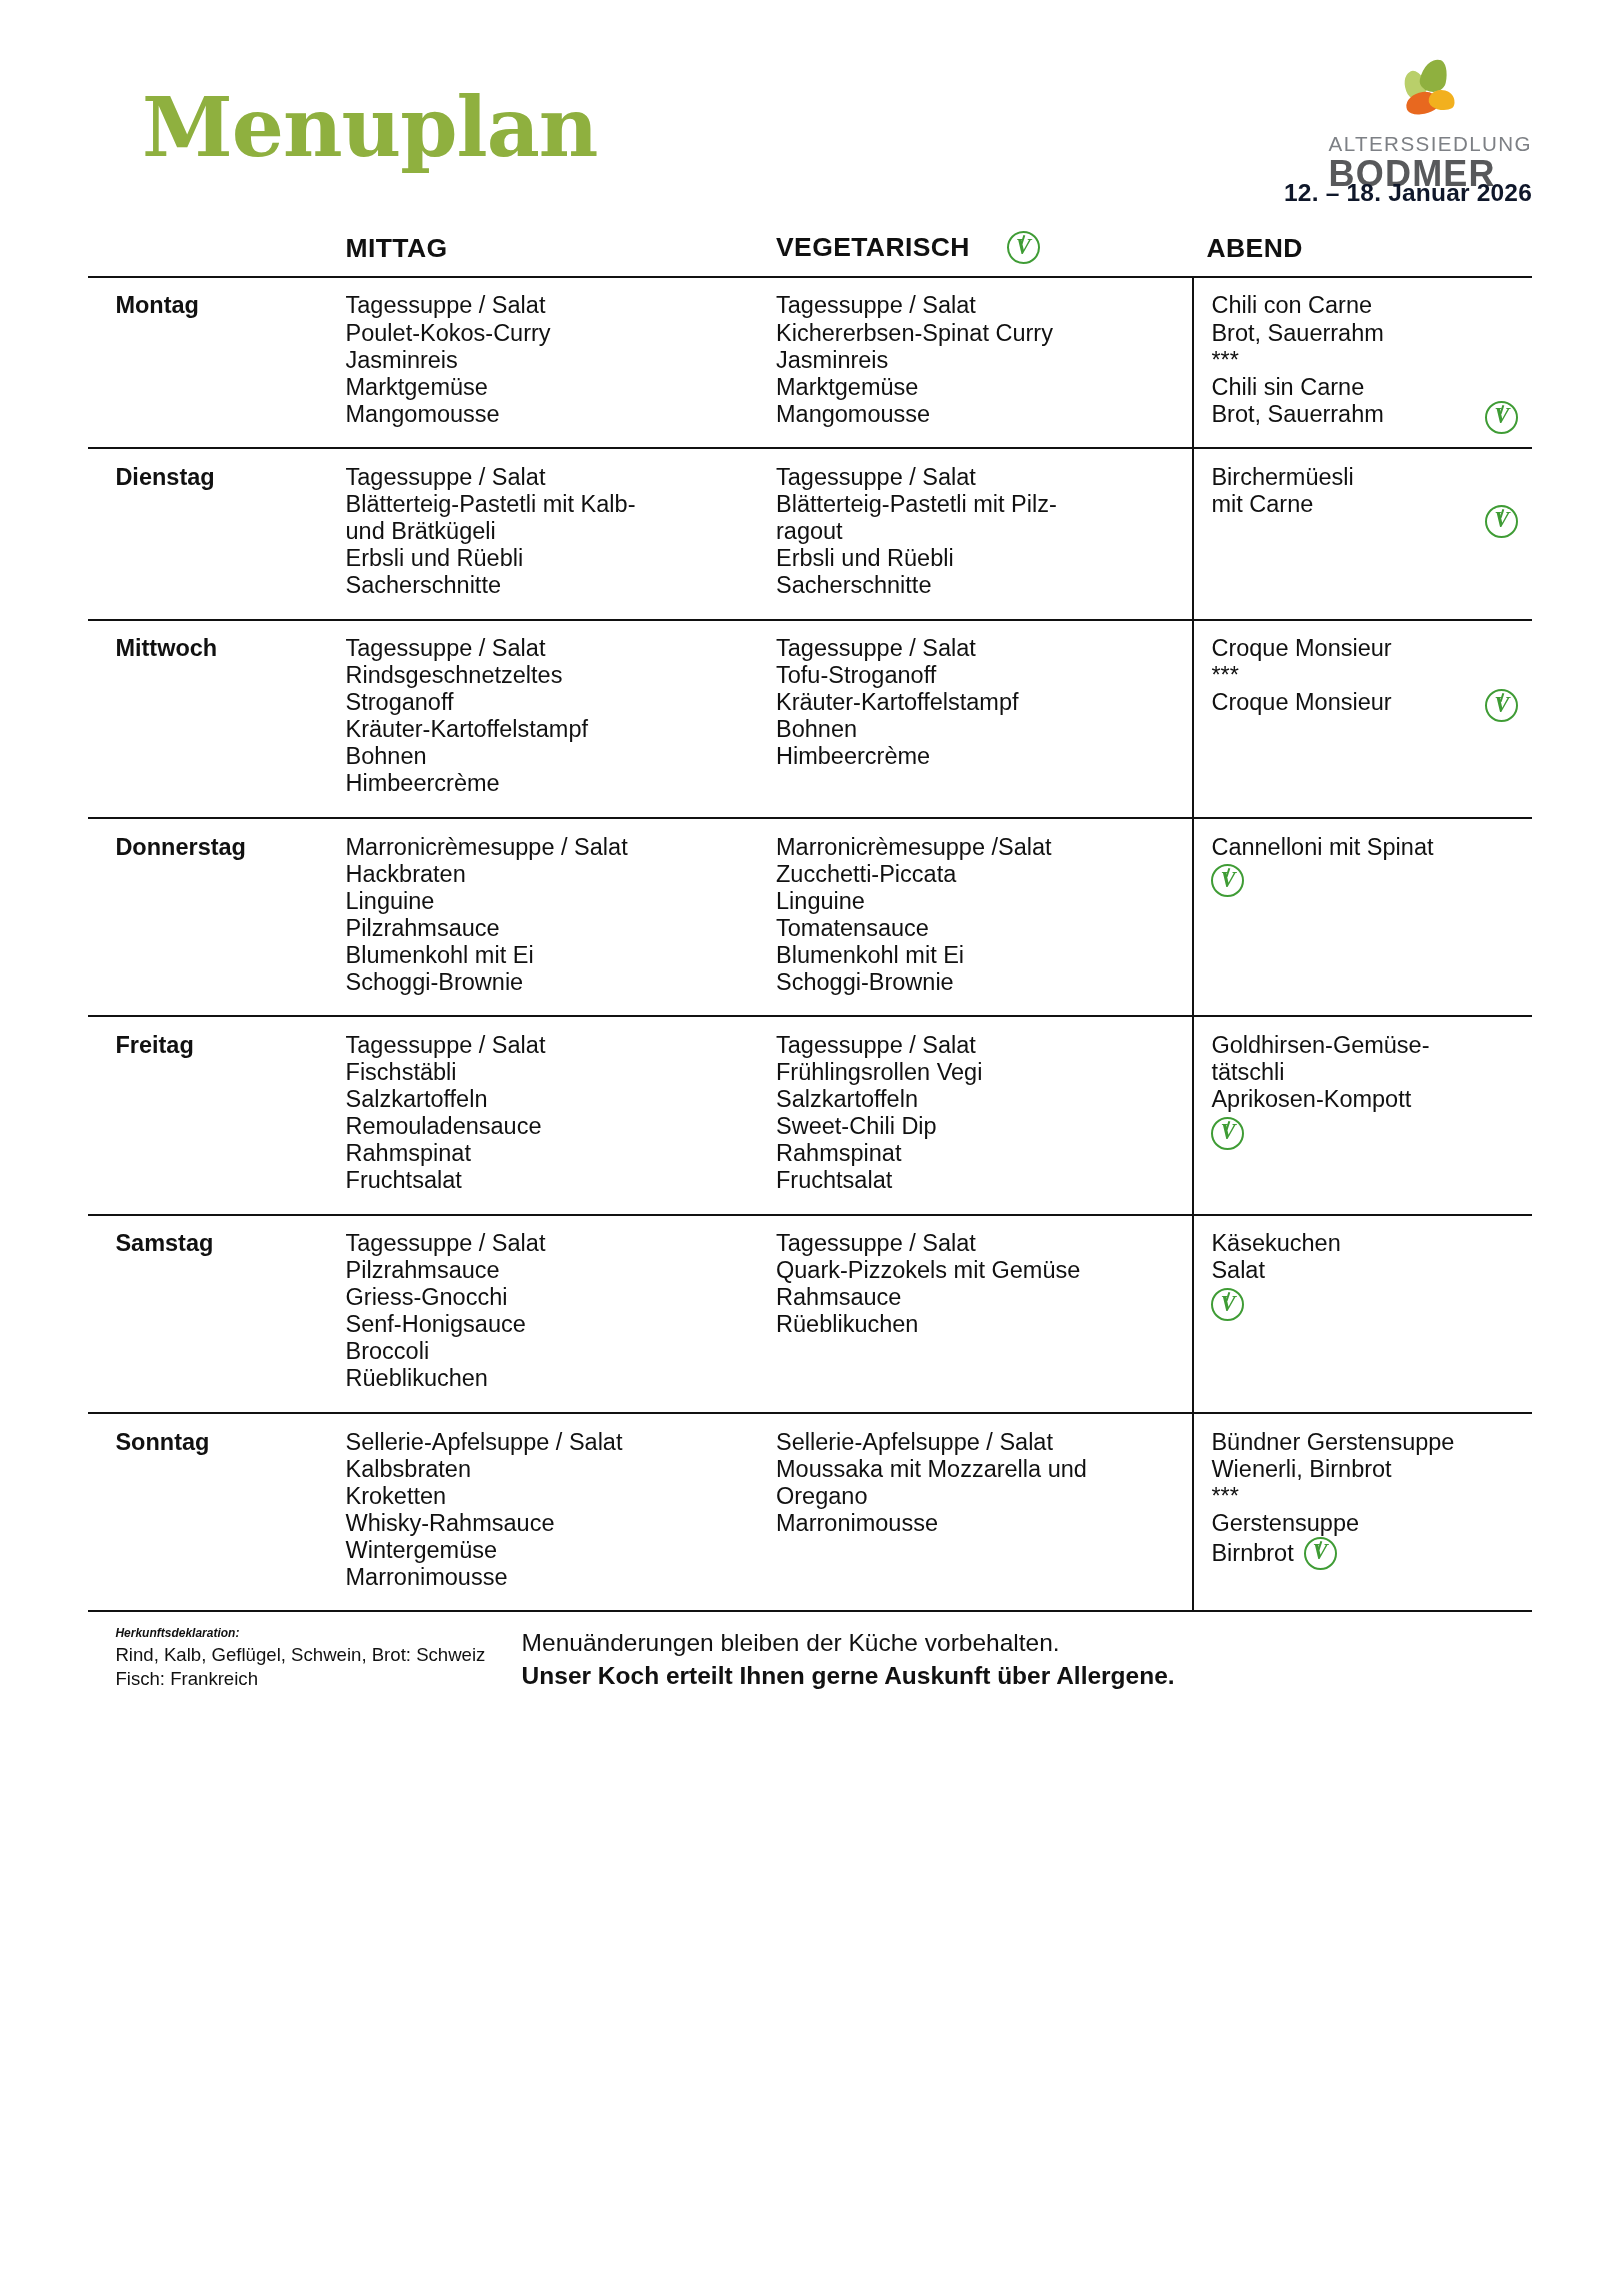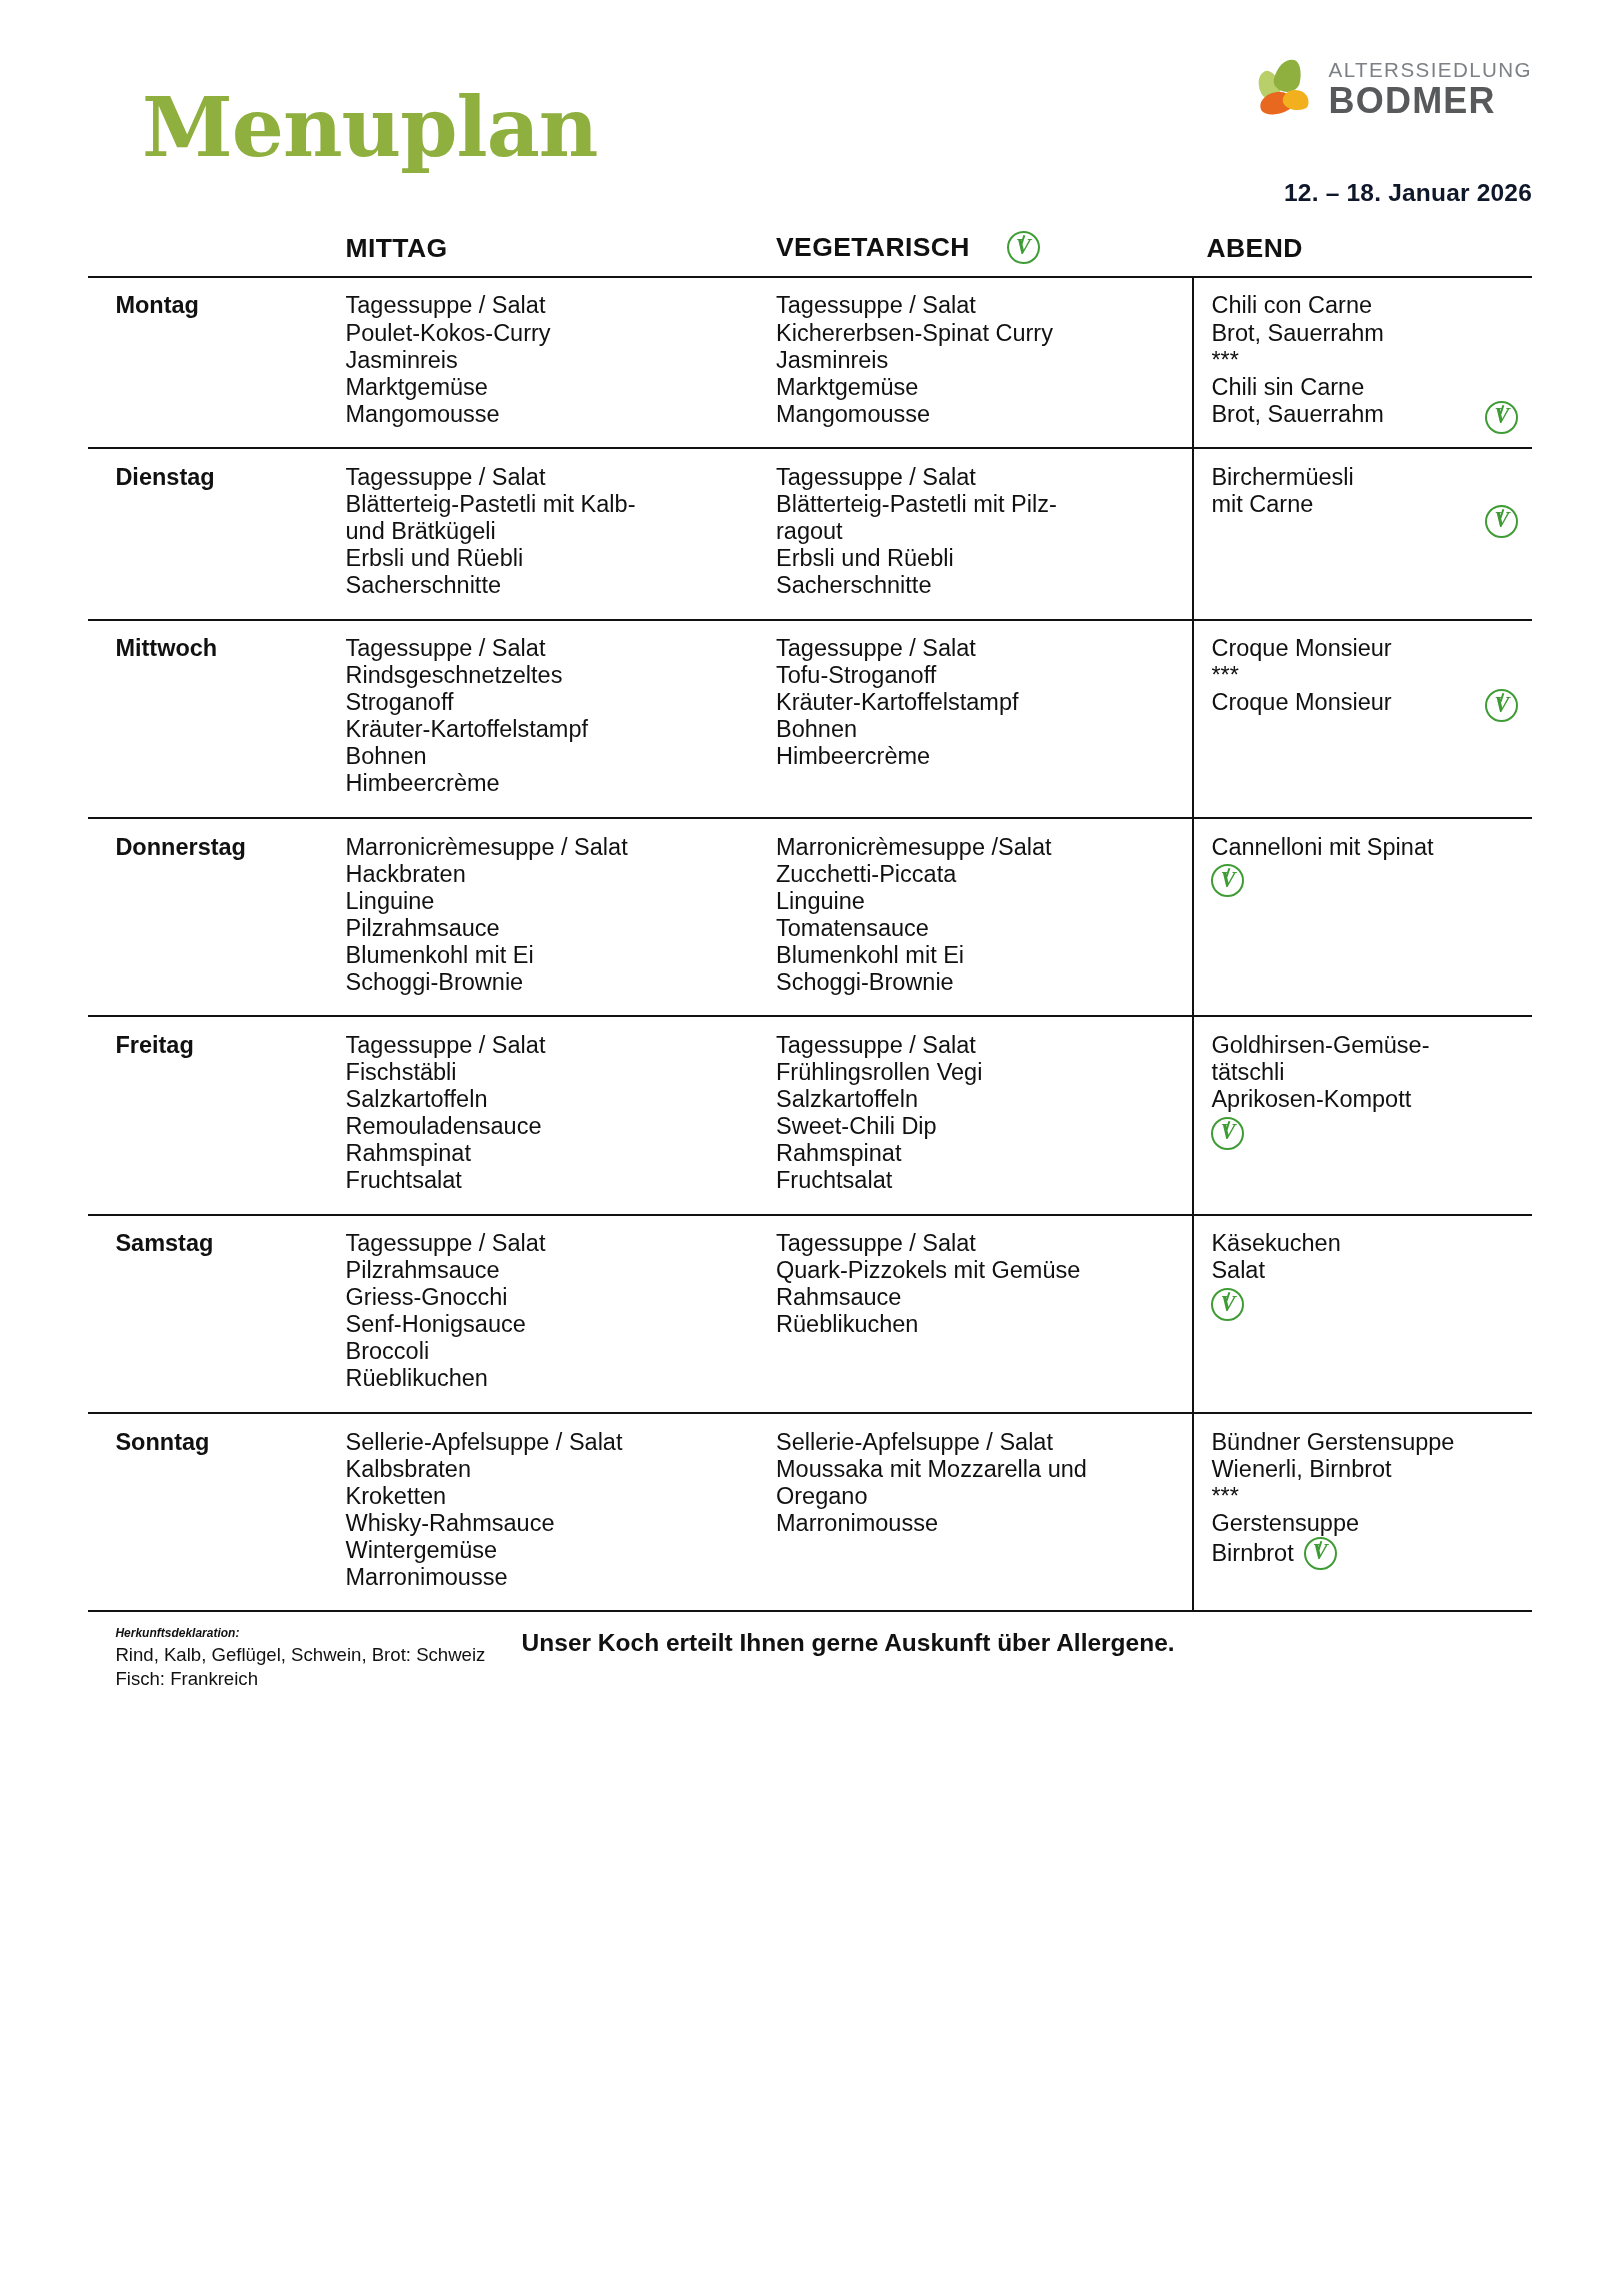--- a/index.html
+++ b/index.html
@@ -35,20 +35,21 @@
     color: #8fb03f;
     line-height: 1;
   }
   .logo {
     position: absolute;
     right: 0px;
     top: 0px;
     display: flex;
     align-items: center;
     gap: 13.7px;
+    flex-direction: column;
   }
   .logo-mark {
     position: relative;
     width: 61px;
     height: 61px;
   }
   .logo-mark .leaf-g {
     position: absolute;
     left: 21.6px; top: 0px;
     width: 25.5px; height: 33px;
@@ -516,18 +517,19 @@
     </tbody>
   </table>
 
   <div class="footer">
     <div class="left">
       <div class="ttl">Herkunftsdeklaration:</div>
       <div class="ln">Rind, Kalb, Geflügel, Schwein, Brot: Schweiz</div>
       <div class="ln">Fisch: Frankreich</div>
     </div>
     <div class="right">
+      <div class="r1">Menuänderungen bleiben der Küche vorbehalten.</div>
       <div class="r2">Unser Koch erteilt Ihnen gerne Auskunft über Allergene.</div>
     </div>
   </div>
 
 </div>
 
 
 </body></html>

